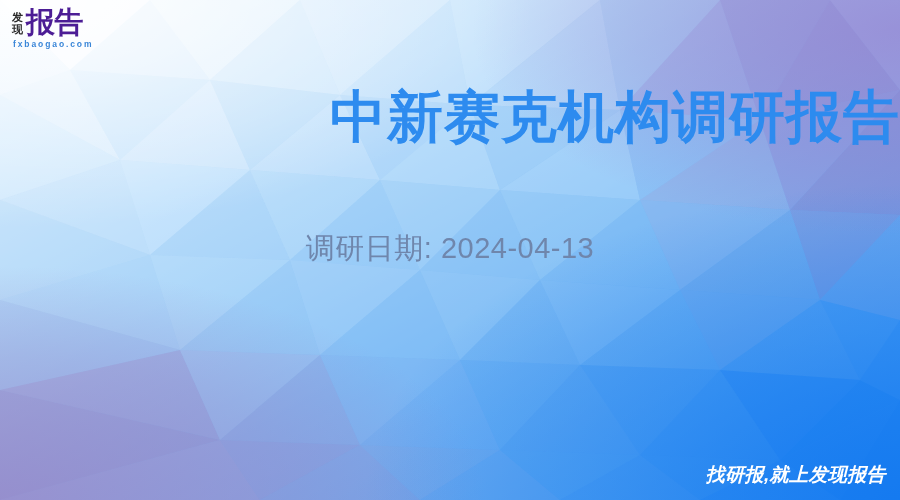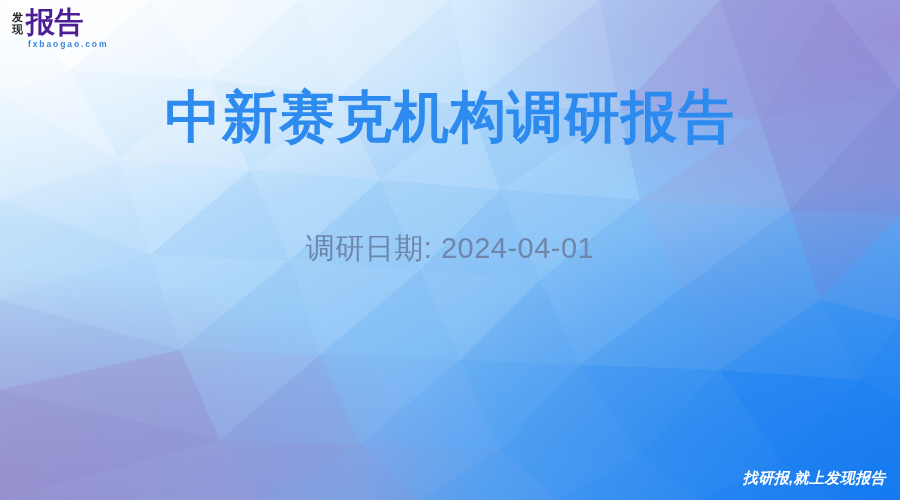--- a/index.html
+++ b/index.html
@@ -79,30 +79,30 @@
     color: #4c1d95;
     line-height: 27px;
     letter-spacing: -0.5px;
   }
   .logo-url {
     font-size: 8.5px;
     font-weight: 700;
     color: #3a86d8;
     letter-spacing: 1.9px;
     margin-top: 3px;
-    margin-left: 16px;
+    margin-left: 1px;
   }
 
   
   #title {
     position: absolute;
     left: 0;
     right: 0;
     top: 86px;
-    text-align: center;
+    text-align: right;
     font-size: 56px;
     font-weight: 800;
     color: #2d8bef;
     letter-spacing: 1px;
     line-height: 1.12;
     white-space: nowrap;
   }
   #subtitle {
     position: absolute;
     left: 0;
@@ -115,21 +115,21 @@
     letter-spacing: 0.5px;
     line-height: 1.2;
     white-space: nowrap;
   }
 
   
   #tagline {
     position: absolute;
     right: 14px;
     bottom: 12px;
-    font-size: 15px;
+    font-size: 19px;
     font-weight: 700;
     font-style: italic;
     color: #ffffff;
     letter-spacing: 0.4px;
     white-space: nowrap;
     text-align: center;
   }
 </style>
 </head>
 <body>
@@ -245,17 +245,17 @@
         <span>发</span>
         <span>现</span>
       </div>
       <div class="logo-main">报告</div>
     </div>
     <div class="logo-url">fxbaogao.com</div>
   </div>
 
   <div id="title">中新赛克机构调研报告</div>
 
-  <div id="subtitle">调研日期: 2024-04-01</div>
+  <div id="subtitle">调研日期: 2024-04-13</div>
 
   <div id="tagline">找研报,就上发现报告</div>
 
 </div>
 
 </body></html>

